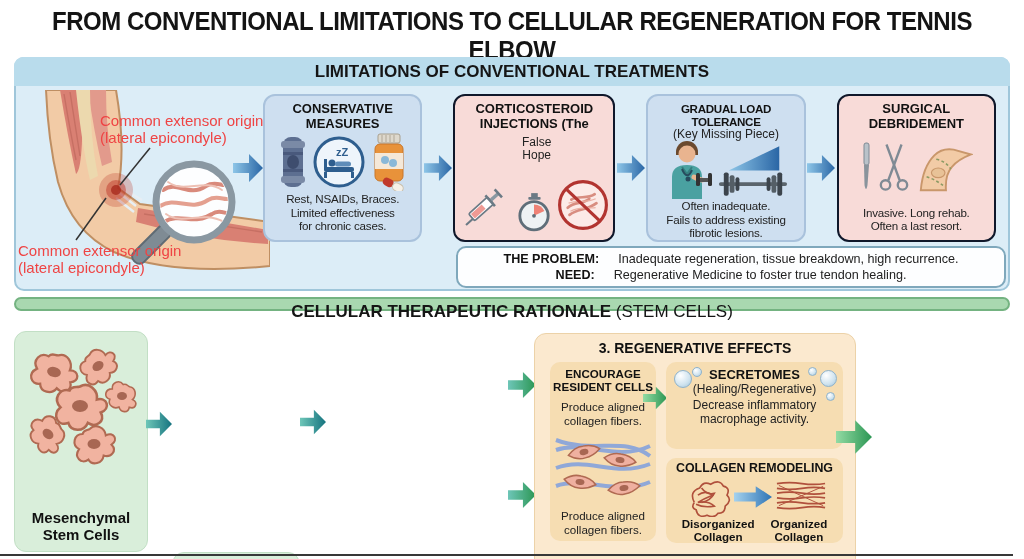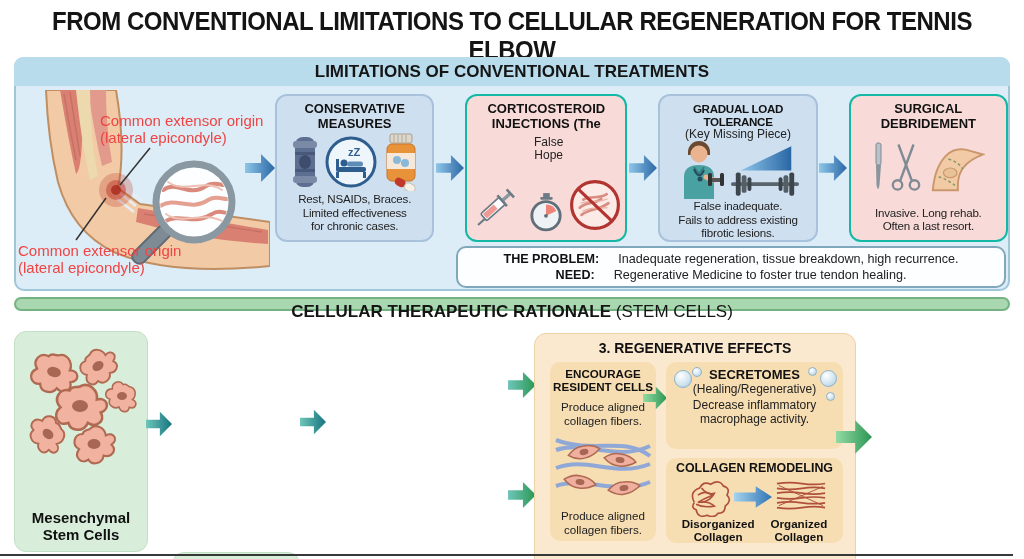--- a/index.html
+++ b/index.html
@@ -8,25 +8,25 @@
   svg{display:block;}
   .pre{white-space:pre-line;}
   
   #main-title{top:7px;left:0;width:1024px;text-align:center;font-weight:bold;font-size:25px;letter-spacing:-0.5px;transform:scaleX(.96);color:#141414;}
   
   #sec1{left:14px;top:57px;width:996px;height:234px;background:#dcedf7;border:2px solid #9fc6da;border-radius:10px;box-sizing:border-box;}
   #sec1-header{left:14px;top:57px;width:996px;height:29px;background:#b9dcec;border-radius:9px 9px 0 0;box-sizing:border-box;text-align:center;font-weight:bold;font-size:17px;line-height:29px;color:#151515;}
   #anatomy{left:18px;top:90px;width:252px;height:198px;}
   .anat-label{position:absolute;font-size:15px;line-height:1.15;text-align:left;color:#ef4444;}
   
-  #toprow{left:244px;top:94px;width:764px;height:148px;display:flex;align-items:stretch;}
+  #toprow{left:232px;top:94px;width:764px;height:148px;display:flex;align-items:stretch;}
   .arrowbox{flex:0 0 31px;display:flex;align-items:center;justify-content:center;}
   .tpanel{flex:1 1 0;border-radius:12px;box-sizing:border-box;display:flex;flex-direction:column;align-items:center;justify-content:space-between;padding:6px 3px 7px;position:relative;}
   .blue{background:#cedff0;border:2px solid #a9c2dc;}
-  .pink{background:#f8dbd8;border:2px solid #14b8a6;}
+  .pink{background:#f8dbd8;border:2px solid #0f172a;}
   .p-title{font-weight:bold;font-size:13px;line-height:1.12;text-align:center;white-space:pre-line;color:#111;}
   .p-title.tight{font-size:11.6px;letter-spacing:-0.3px;}
   .p-sub{font-size:12px;text-align:center;color:#222;margin-top:-1px;}
   .p-body{font-size:11.6px;letter-spacing:-0.2px;line-height:1.18;text-align:center;white-space:pre-line;color:#222;}
   .icons-row{display:flex;align-items:center;gap:5px;flex:1;}
   #false-hope{position:absolute;left:50%;top:40px;transform:translateX(-42%);font-size:12px;line-height:1.1;text-align:center;white-space:pre-line;color:#222;}
   
   #problem{left:456px;top:246px;width:550px;height:42px;background:#fdfeff;border:2px solid #7fa8bc;border-radius:10px;box-sizing:border-box;display:flex;flex-direction:column;align-items:center;justify-content:center;font-size:12.6px;line-height:1.3;color:#222;}
   #problem b{color:#111;}
   #problem .pt{margin-left:19px;}
@@ -279,21 +279,21 @@
         <polygon points="12,30 64,5 64,30" fill="url(#gBlue)"></polygon>
         <rect x="2" y="42" width="70" height="4" rx="2" fill="#5a646c"></rect>
         <rect x="7" y="32" width="5" height="24" rx="2" fill="#3c444c"></rect>
           <rect x="13" y="35" width="5" height="18" rx="2" fill="#545e66"></rect>
           <rect x="19" y="37" width="4" height="14" rx="2" fill="#3c444c"></rect>
         <rect x="62" y="32" width="5" height="24" rx="2" fill="#3c444c"></rect>
           <rect x="56" y="35" width="5" height="18" rx="2" fill="#545e66"></rect>
           <rect x="51" y="37" width="4" height="14" rx="2" fill="#3c444c"></rect>
       </svg>
     </div>
-    <div class="p-body">False inadequate.
+    <div class="p-body">Often inadequate.
 Fails to address existing
 fibrotic lesions.</div>
   </div>
 
   <div class="arrowbox">
       <svg width="28" height="32" viewBox="0 0 30 34">
         <use href="#fatArrow" fill="url(#gBlue)"></use>
       </svg>
     </div>
 

